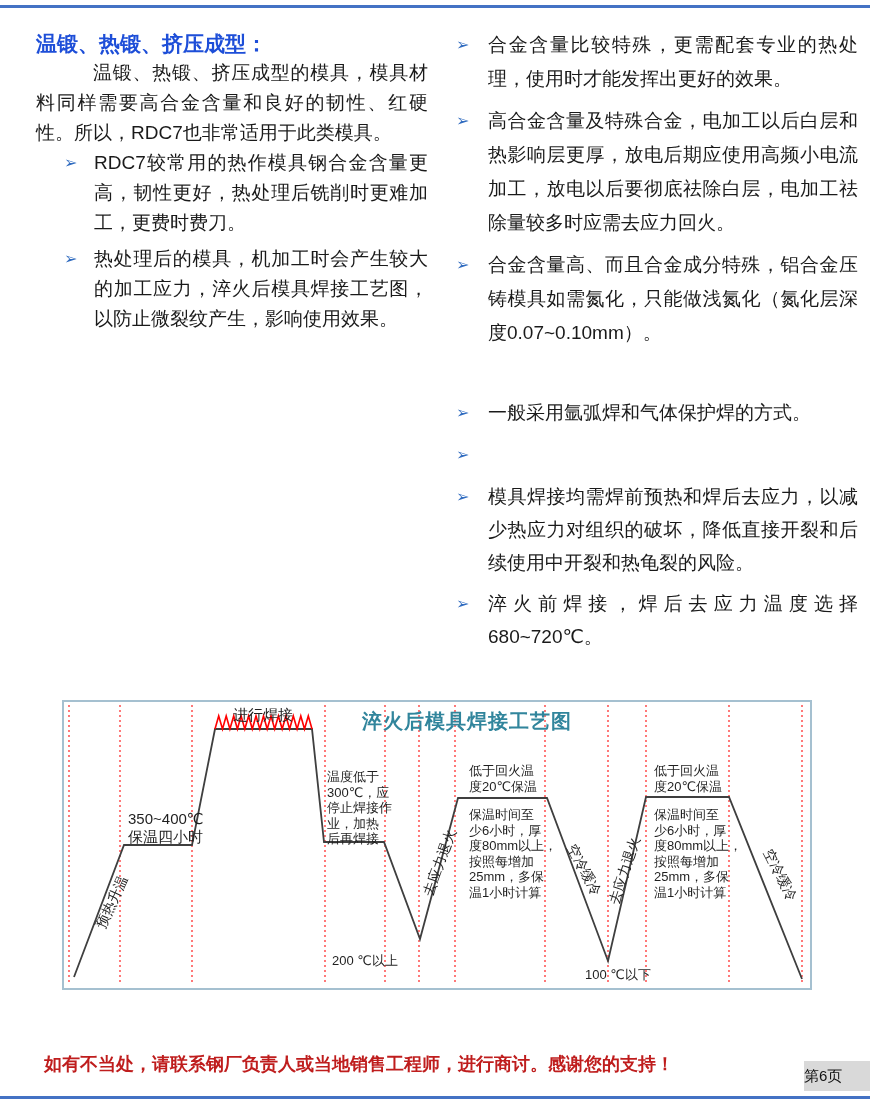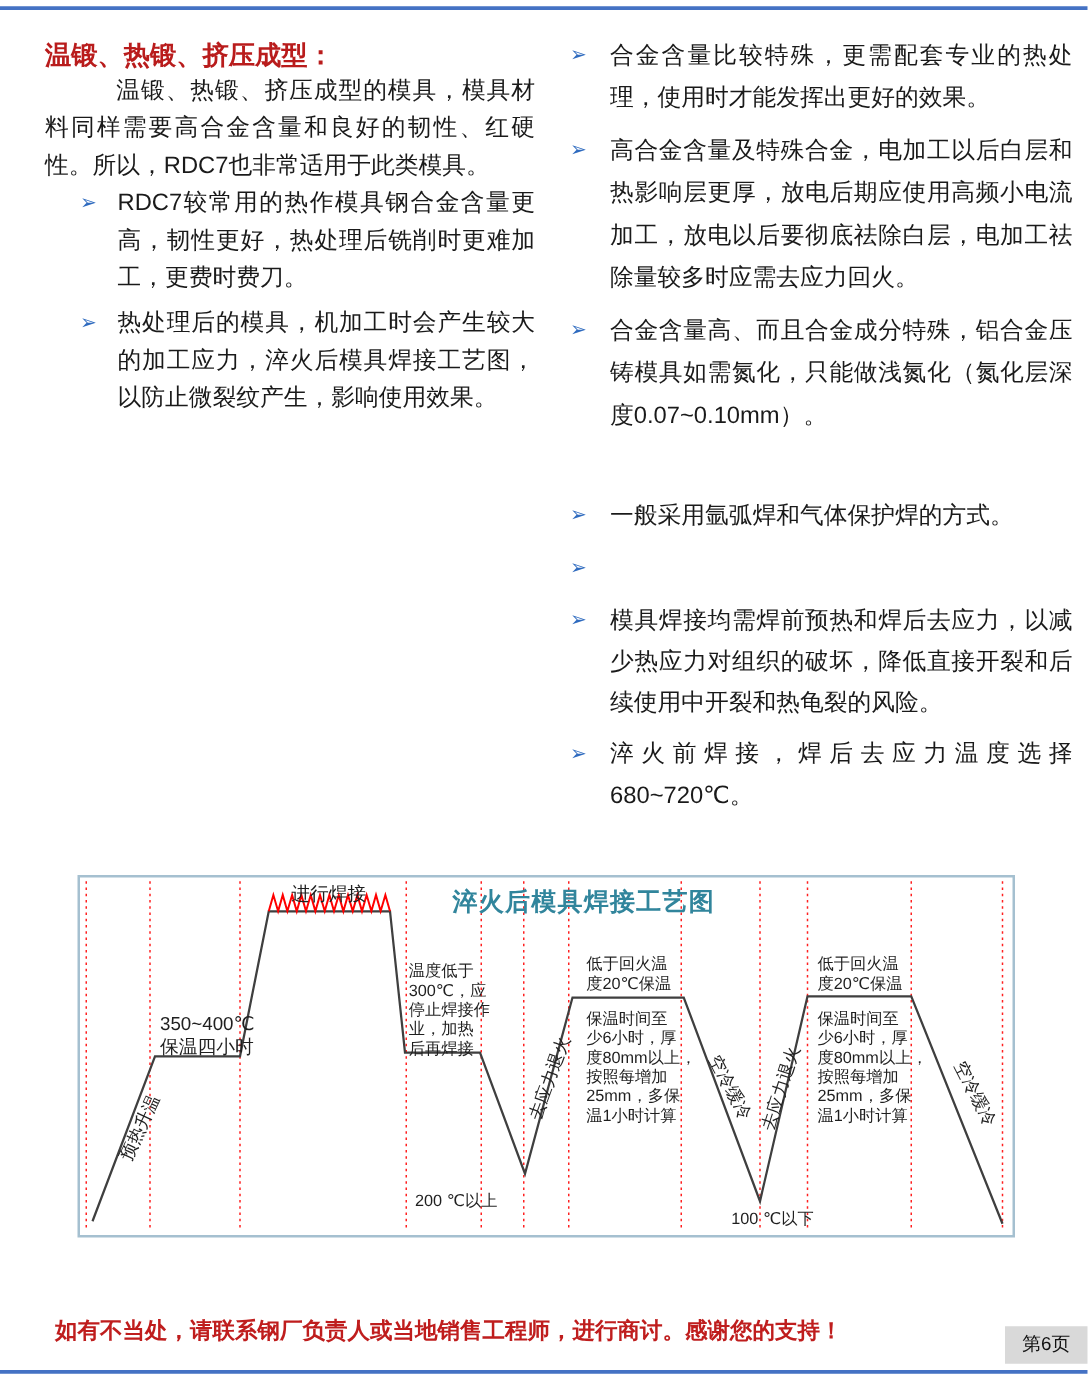--- a/index.html
+++ b/index.html
@@ -14,21 +14,21 @@
 
   .left-col{position:absolute;left:36px;top:30px;width:392px;}
   .right-col{position:absolute;left:456px;top:28px;width:402px;}
 
   p.body{font-size:19px;line-height:30px;margin:0;text-align:justify;}
   .indent{text-indent:57px;}
   .mb26{margin-bottom:26px;} .mb44{margin-bottom:44px;} .mb28{margin-bottom:28px;}
   .mb10{margin-bottom:10px;} .mb8{margin-bottom:8px;} .mb6{margin-bottom:6px;}
   .mb14{margin-bottom:14px;} .mb46{margin-bottom:46px;}
 
-  h2.sec{font-size:21px;font-weight:bold;margin:0;color:#b91c1c;}
+  h2.sec{font-size:21px;font-weight:bold;margin:0;color:#1d4ed8;}
 
   .bullet{display:flex;align-items:flex-start;font-size:19px;text-align:justify;}
   .bullet .arrow{color:var(--bullet-blue,#2f6bbf);flex:0 0 32px;font-weight:bold;}
   .left-col .bullet{line-height:30px;margin-left:28px;}
   .left-col .bullet .arrow{flex:0 0 30px;font-size:16px;line-height:30px;}
   .right-col .bullet{line-height:34px;}
   .right-col .bullet .arrow{font-size:16px;line-height:34px;}
   .right-col .bullet.tight{line-height:33px;}
   .bullet .btext{flex:1;}
 
@@ -42,21 +42,21 @@
     color:var(--title-teal,#31859c);letter-spacing:1px;white-space:nowrap;text-align:center;
   }
 
   .footer-note{
     position:absolute;left:44px;top:1036px;font-size:18px;font-weight:bold;
     color:var(--footer-red,#bf1d1d);white-space:nowrap;margin-top:16px;
   }
   .page-box{
     position:absolute;left:804px;top:1061px;width:66px;height:30px;
     background:var(--page-box-gray,#d9d9d9);font-size:15px;line-height:30px;
-    text-align:center;color:#111;
+    text-align:left;color:#111;
   }
 </style>
 </head>
 <body>
 
 <div class="rule rule-top"></div>
 
 <div class="left-col">
   <h2 class="sec mb10">温锻、热锻、挤压成型：</h2>
   <p class="body indent mb28">温锻、热锻、挤压成型的模具，模具材料同样需要高合金含量和良好的韧性、红硬性。所以，RDC7也非常适用于此类模具。</p>

